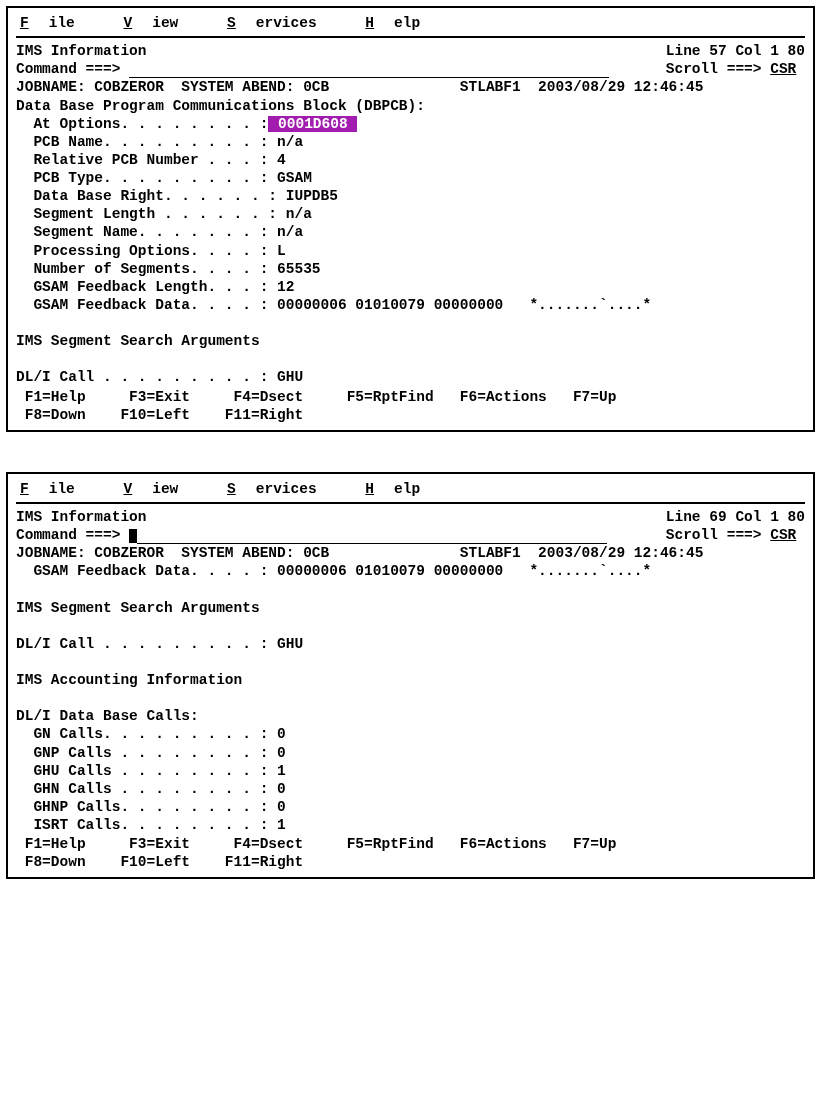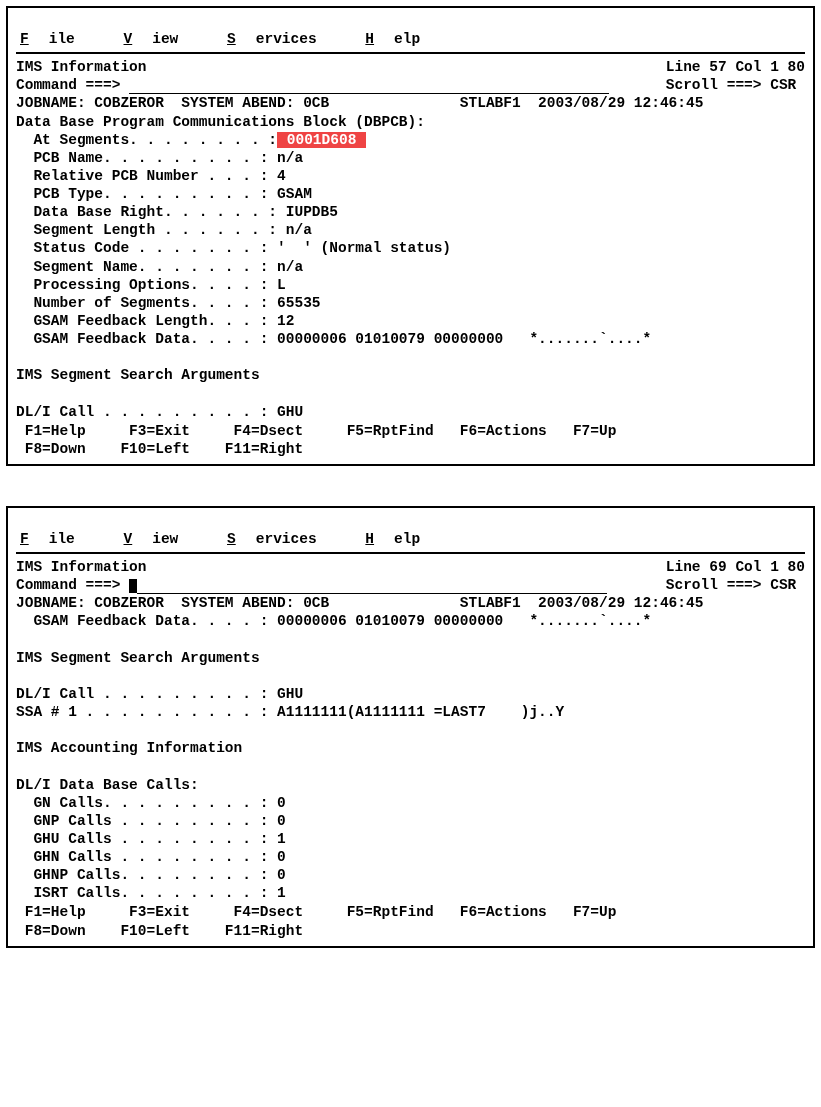--- a/index.html
+++ b/index.html
@@ -6,21 +6,21 @@
     margin: 0;
     padding: 0;
     background: #fff;
     font-family: "Courier New", monospace;
     font-size: 14.5px;
     font-weight: bold;
     line-height: 1.25;
   }
   .panel {
     border: 2px solid #000;
-    padding: 20px 8px 6px 8px;
+    padding: 4px 8px 6px 8px;
     margin: 6px 6px 40px 6px;
   }
   .menubar {
     padding: 2px 0 2px 4px;
   }
   .menubar span {
     margin-right: 20px;
   }
   .menubar .ul { text-decoration: underline; }
   .hr {
@@ -33,24 +33,25 @@
     white-space: pre;
   }
   .hdrblock { display:flex; justify-content:space-between;align-items:center; }
   .inputline {
     border-bottom: 1.5px solid #000;
     display: inline-block;
     height: 14px;
     vertical-align: bottom;
   }
   .scrollval {
+    text-decoration: underline;
     display: inline-block;
   }
   .hl {
-    background: #ef4444;
+    background: #a21caf;
     color: #fff;
     padding: 0 1px;
   }
   .cursorblk {
     background: #000;
     color: #000;
     display: inline-block;
     width: 8px;
     height: 14px;
     vertical-align: text-bottom;
@@ -71,28 +72,27 @@
   <div class="hdrblock">
     <span>IMS Information</span>
     <span>Line 57 Col 1 80</span>
   </div>
   <div class="hdrblock">
     <span><span>Command ===&gt;</span> <span class="inputline" style="width:480px"></span></span>
     <span><span>Scroll ===&gt;</span> <span class="scrollval">CSR</span>&nbsp;</span>
   </div>
   <div class="row">JOBNAME: COBZEROR  SYSTEM ABEND: 0CB               STLABF1  2003/08/29 12:46:45</div>
   <div class="row">Data Base Program Communications Block (DBPCB):</div>
-  <div class="row"><span>  At Segments. . . . . . . . :</span><span class="hl"> 0001D608 </span></div>
+  <div class="row"><span>  At Options. . . . . . . . :</span><span class="hl"> 0001D608 </span></div>
   <div class="body">
       <div class="row">  PCB Name. . . . . . . . . : n/a</div>
       <div class="row">  Relative PCB Number . . . : 4</div>
       <div class="row">  PCB Type. . . . . . . . . : GSAM</div>
       <div class="row">  Data Base Right. . . . . . : IUPDB5</div>
       <div class="row">  Segment Length . . . . . . : n/a</div>
-      <div class="row">  Status Code . . . . . . . : '  ' (Normal status)</div>
       <div class="row">  Segment Name. . . . . . . : n/a</div>
       <div class="row">  Processing Options. . . . : L</div>
       <div class="row">  Number of Segments. . . . : 65535</div>
       <div class="row">  GSAM Feedback Length. . . : 12</div>
       <div class="row">  GSAM Feedback Data. . . . : 00000006 01010079 00000000   *.......`....*</div>
       <div class="row">&nbsp;</div>
       <div class="row">IMS Segment Search Arguments</div>
       <div class="row">&nbsp;</div>
       <div class="row">DL/I Call . . . . . . . . . : GHU</div>
     </div>
@@ -118,21 +118,20 @@
     <span><span>Command ===&gt;</span> <span class="cursorblk"></span><span class="inputline" style="width:470px"></span></span>
     <span><span>Scroll ===&gt;</span> <span class="scrollval">CSR</span>&nbsp;</span>
   </div>
   <div class="row">JOBNAME: COBZEROR  SYSTEM ABEND: 0CB               STLABF1  2003/08/29 12:46:45</div>
   <div class="body">
       <div class="row">  GSAM Feedback Data. . . . : 00000006 01010079 00000000   *.......`....*</div>
       <div class="row">&nbsp;</div>
       <div class="row">IMS Segment Search Arguments</div>
       <div class="row">&nbsp;</div>
       <div class="row">DL/I Call . . . . . . . . . : GHU</div>
-      <div class="row">SSA # 1 . . . . . . . . . . : A1111111(A1111111 =LAST7    )j..Y</div>
       <div class="row">&nbsp;</div>
       <div class="row">IMS Accounting Information</div>
       <div class="row">&nbsp;</div>
       <div class="row">DL/I Data Base Calls:</div>
       <div class="row">  GN Calls. . . . . . . . . : 0</div>
       <div class="row">  GNP Calls . . . . . . . . : 0</div>
       <div class="row">  GHU Calls . . . . . . . . : 1</div>
       <div class="row">  GHN Calls . . . . . . . . : 0</div>
       <div class="row">  GHNP Calls. . . . . . . . : 0</div>
       <div class="row">  ISRT Calls. . . . . . . . : 1</div>

